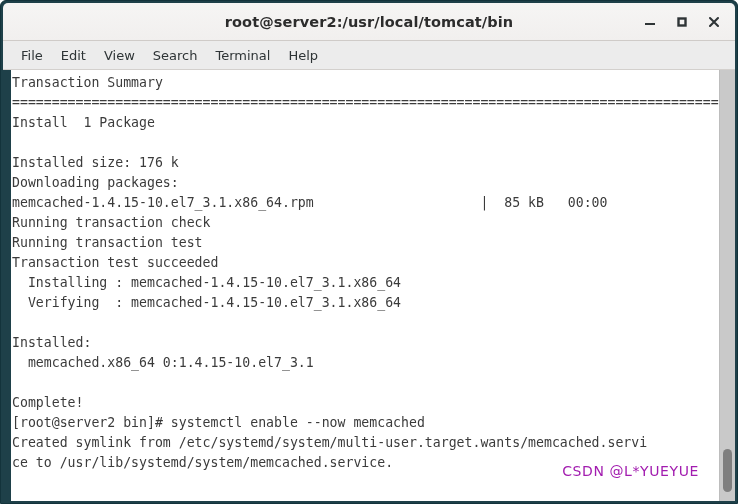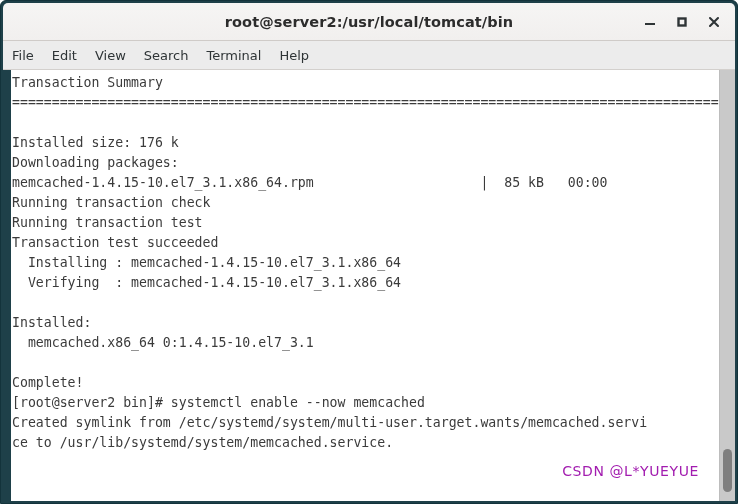--- a/index.html
+++ b/index.html
@@ -72,20 +72,21 @@
 
   
   #menubar {
     height: 29px;
     min-height: 29px;
     background: #ececec;
     border-bottom: 1px solid #d3d0cd;
     margin: 0 2px;
     display: flex;
     align-items: center;
+    padding-left: 9px;
     box-sizing: border-box;
   }
   .menu-item {
     font-family: "DejaVu Sans", sans-serif;
     font-size: 13px;
     color: #2e3436;
     padding: 3px 9px;
     border-radius: 3px;
     cursor: default;
     white-space: nowrap;
@@ -185,20 +186,21 @@
     <div class="menu-item">Terminal</div>
     <div class="menu-item">Help</div>
   </div>
 
   <div id="terminal-wrap">
 
     <div id="terminal-screen">
 
       <div class="tline">Transaction Summary</div>
         <div class="tline">================================================================================================</div>
+        <div class="tline">Install  1 Package</div>
         <div class="tline"></div>
         <div class="tline">Installed size: 176 k</div>
         <div class="tline">Downloading packages:</div>
         <div class="tline">memcached-1.4.15-10.el7_3.1.x86_64.rpm                     |  85 kB   00:00</div>
         <div class="tline">Running transaction check</div>
         <div class="tline">Running transaction test</div>
         <div class="tline">Transaction test succeeded</div>
         <div class="tline">  Installing : memcached-1.4.15-10.el7_3.1.x86_64                                        1/1</div>
         <div class="tline">  Verifying  : memcached-1.4.15-10.el7_3.1.x86_64                                        1/1</div>
         <div class="tline"></div>

